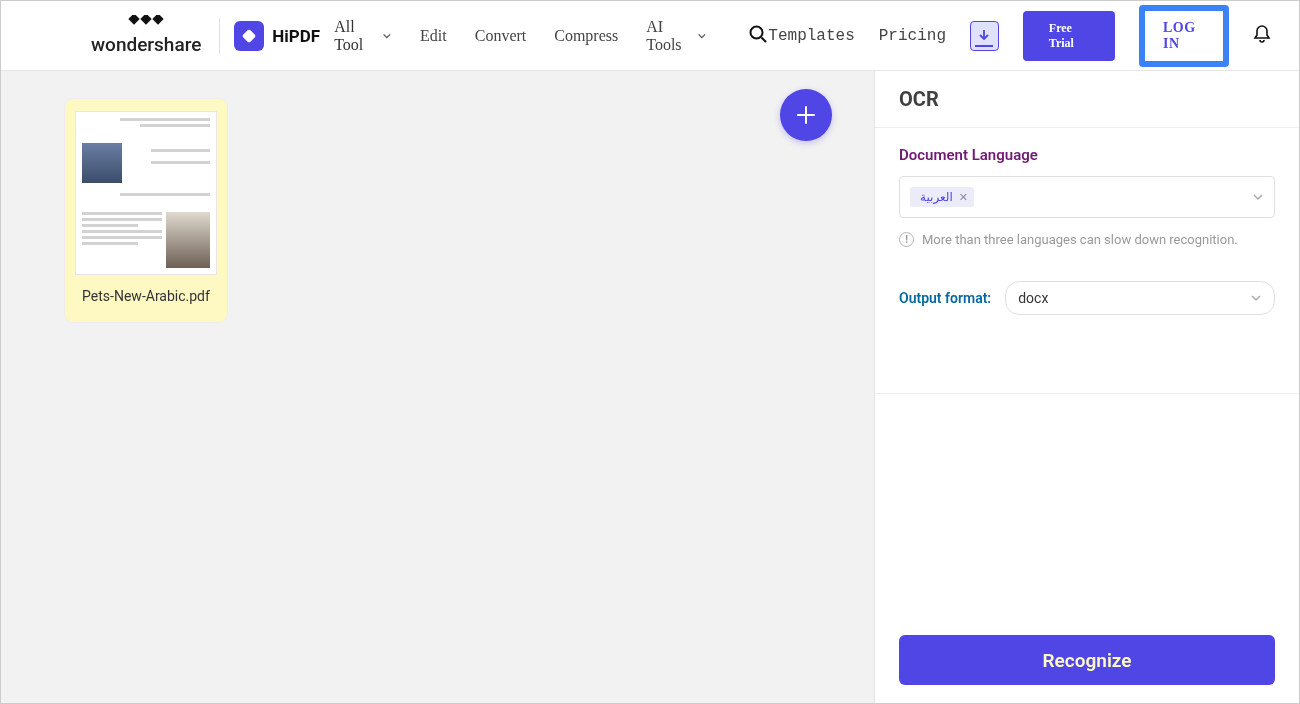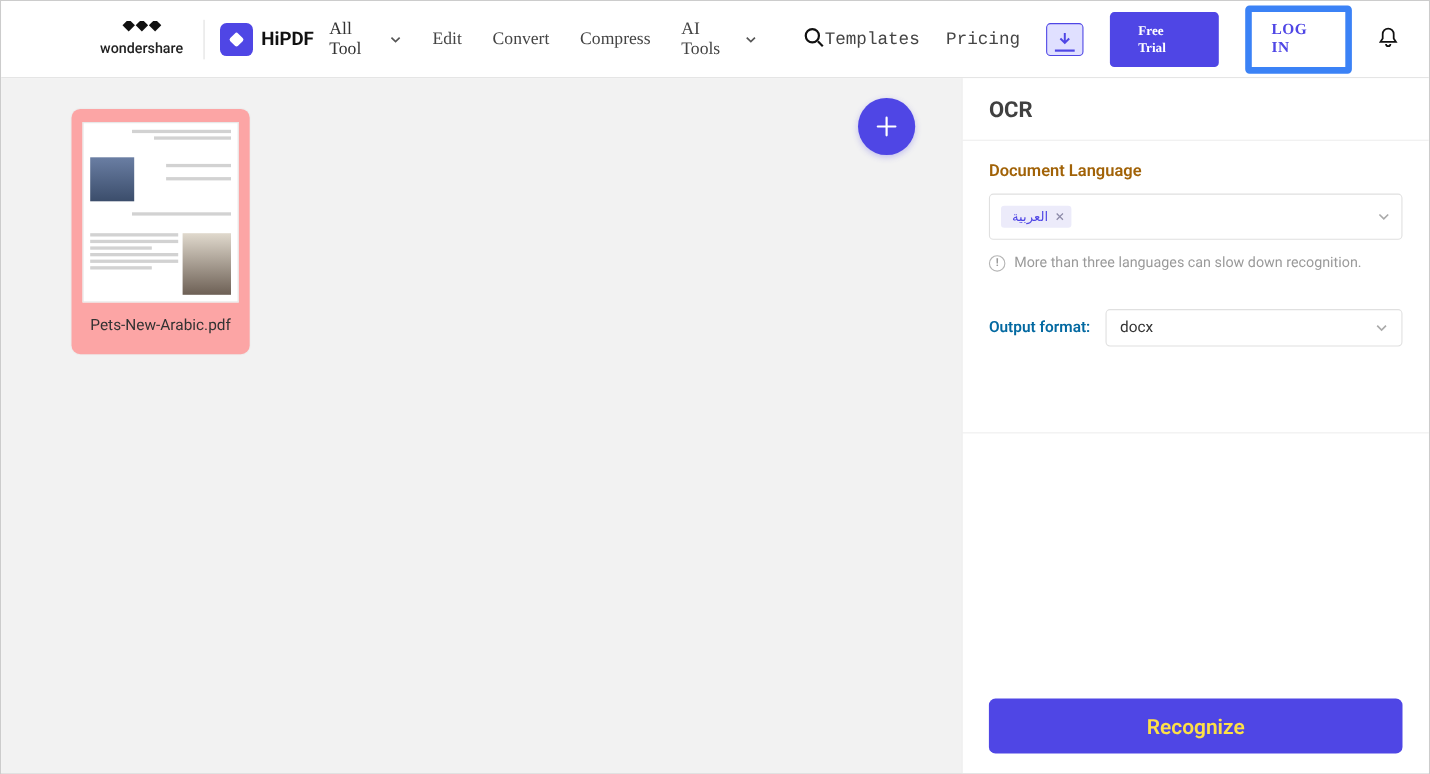--- a/index.html
+++ b/index.html
@@ -18,21 +18,21 @@
     align-items: center;
     padding: 0 28px 0 90px;
     background: #fff;
     position: relative;
   }
   .logo-ws {
     display: flex; flex-direction: column; align-items: center;
     margin-right: 18px;
   }
   .logo-ws svg { display: block; }
-  .logo-ws .ws-text { font-size: 13px; font-weight: 500; color: #222; margin-top: 2px;}
+  .logo-ws .ws-text { font-size: 19px; font-weight: 500; color: #222; margin-top: 2px;}
   .vline { width:1px; height:36px; background:#e0e0e0; margin: 0 14px 0 0;}
   .hipdf-brand { display:flex; align-items:center; gap:8px; margin-right:14px;}
   .hipdf-icon {
     width:30px; height:30px; background:#4f46e5; border-radius:6px;
     display:flex; align-items:center; justify-content:center;
   }
   .hipdf-text { font-weight:700; font-size:17px; color:#111;}
   .nav {
     display:flex; align-items:center; gap:28px;
   }
@@ -66,21 +66,21 @@
   .bell { cursor:pointer; }
 
   
   .main {
     display:flex; height: calc(704px - 70px);
   }
   .canvas {
     flex:1; background:#f2f2f2; position:relative; padding:28px 0 0 64px;
   }
   .file-card {
-    width:162px; background:#fca5a5; border-radius:8px;
+    width:162px; background:#fef9c3; border-radius:8px;
     padding:12px 10px 16px; box-shadow:0 0 0 1px rgba(0,0,0,.02);
   }
   .thumb {
     width:100%; height:164px; border:1px solid #e6e6e6; background:#fff;
     padding:6px; display:flex; flex-direction:column; gap:4px;
   }
   .thumb .trow { display:flex; gap:4px;}
   .thumb .img1 { width:40px; height:40px; background:linear-gradient(180deg,#6a7ea3 0%,#3b4d6b 100%);}
   .thumb .img2 { width:44px; height:56px; background:linear-gradient(180deg,#e0d9cd 0%, #6d6055 100%);}
   .thumb .lines { flex:1; display:flex; flex-direction:column; gap:3px;}
@@ -98,21 +98,21 @@
   
   .panel {
     width:425px; background:#fff; border-left:1px solid #e5e5e5;
     display:flex; flex-direction:column;
   }
   .panel-head {
     padding:16px 24px; border-bottom:1px solid #eee;
     font-size:20px; font-weight:700; color:#404040;
   }
   .panel-body { padding:18px 24px; flex:1;}
-  .label { font-size:15px; font-weight:600; color:#a16207; margin-bottom:12px;}
+  .label { font-size:15px; font-weight:600; color:#701a75; margin-bottom:12px;}
   .lang-box {
     border:1px solid #e0e0e0; border-radius:4px; height:42px;
     display:flex; align-items:center; padding:0 10px; justify-content:space-between;
     cursor:pointer;
     text-align:right;
   }
   .tag {
     background:#ecebfa; color:#4f46e5; font-size:12px;
     padding:3px 6px 3px 10px; border-radius:3px;
     display:flex; align-items:center; gap:6px;
@@ -125,29 +125,29 @@
   .hint .excl {
     width:15px; height:15px; border:1.5px solid #b5b5b5; border-radius:50%;
     display:flex; align-items:center; justify-content:center;
     font-size:10px; color:#9a9a9a; font-weight:700;
   }
   .row-out {
     display:flex; align-items:center; gap:14px; margin-top:34px;
   }
   .row-out .lbl { font-size:14px; font-weight:600; color:#0369a1;}
   .select {
-    flex:1; border:1px solid #e0e0e0; border-radius:4px; height:34px;
+    flex:1; border:1px solid #e0e0e0; border-radius:14px; height:34px;
     display:flex; align-items:center; justify-content:space-between;
     padding:0 12px; color:#333; font-size:14px; cursor:pointer;
   }
   .divider { height:1px; background:#eee; margin-top:24px;}
   .panel-footer { padding:0 24px 20px;}
   .recognize-btn {
     width:100%; height:50px; background:#4f46e5; border-radius:6px;
-    color:#fde047; font-weight:600; font-size:19px;
+    color:#fef9c3; font-weight:600; font-size:19px;
     display:flex; align-items:center; justify-content:center; cursor:pointer;
   }
 </style>
 </head>
 <body>
 
 <div class="header">
   <div class="logo-ws">
     <svg width="36" height="16" viewBox="0 0 36 16">
       <g fill="#111">

